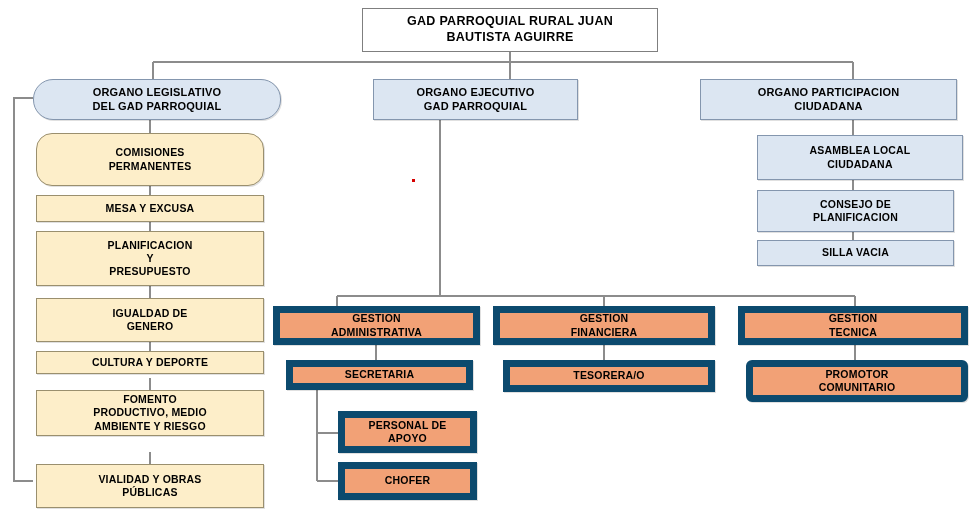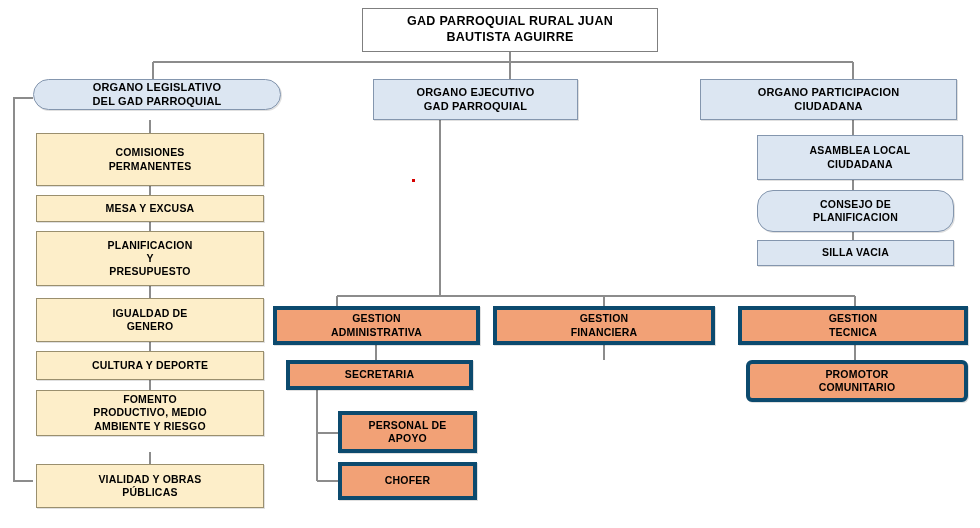--- a/index.html
+++ b/index.html
@@ -50,21 +50,21 @@
     border: 1px solid #8496ae;
     font-size: 11px;
   }
   .node.cream {
     background: #fdeec9;
     border: 1px solid #9a8f6e;
     font-size: 10.5px;
   }
   .node.orange {
     background: #f2a176;
-    border: 4px solid #0c4a6e;
+    border: 7px solid #0c4a6e;
     font-size: 10.5px;
   }
   .node.blue.sub { font-size: 10.5px; }
   
   .node.blue, .node.cream, .node.orange { box-shadow: 1px 1px 0 rgba(0,0,0,0.12); }
   
   #red-dot {
     position: absolute;
     width: 3px; height: 3px;
     background: #d60000;
@@ -121,42 +121,42 @@
     </g>
   </svg>
 
   <div class="node root" style="left:362px; top:8px; width:296px; height:44px;">
     <span class="txt">
       <span>GAD PARROQUIAL RURAL JUAN</span><br>
       <span>BAUTISTA AGUIRRE</span>
     </span>
   </div>
 
-  <div class="node blue" style="left:33px; top:79px; width:248px; height:31px;border-radius:20px;">
+  <div class="node blue" style="left:33px; top:79px; width:248px; height:41px;border-radius:20px;">
     <span class="txt">
       <span>ORGANO LEGISLATIVO</span><br>
       <span>DEL GAD PARROQUIAL</span>
     </span>
   </div>
 
   <div class="node blue" style="left:373px; top:79px; width:205px; height:41px;">
     <span class="txt">
       <span>ORGANO EJECUTIVO</span><br>
       <span>GAD PARROQUIAL</span>
     </span>
   </div>
 
   <div class="node blue" style="left:700px; top:79px; width:257px; height:41px;">
     <span class="txt">
       <span>ORGANO PARTICIPACION</span><br>
       <span>CIUDADANA</span>
     </span>
   </div>
 
-  <div class="node cream" style="left:36px; top:133px; width:228px; height:53px;">
+  <div class="node cream" style="left:36px; top:133px; width:228px; height:53px;border-radius:16px;">
     <span class="txt">
       <span>COMISIONES</span><br>
       <span>PERMANENTES</span>
     </span>
   </div>
 
   <div class="node cream" style="left:36px; top:195px; width:228px; height:27px;">
     <span class="txt">
       <span>MESA   Y   EXCUSA</span>
     </span>
@@ -170,21 +170,21 @@
     </span>
   </div>
 
   <div class="node cream" style="left:36px; top:298px; width:228px; height:44px;">
     <span class="txt">
       <span>IGUALDAD   DE</span><br>
       <span>GENERO</span>
     </span>
   </div>
 
-  <div class="node cream" style="left:36px; top:351px; width:228px; height:29px;">
+  <div class="node cream" style="left:36px; top:351px; width:228px; height:23px;">
     <span class="txt">
       <span>CULTURA Y DEPORTE</span>
     </span>
   </div>
 
   <div class="node cream" style="left:36px; top:390px; width:228px; height:46px;">
     <span class="txt">
       <span>FOMENTO</span><br>
       <span>PRODUCTIVO, MEDIO</span><br>
       <span>AMBIENTE Y RIESGO</span>
@@ -198,21 +198,21 @@
     </span>
   </div>
 
   <div class="node blue sub" style="left:757px; top:135px; width:206px; height:45px;">
     <span class="txt">
       <span>ASAMBLEA LOCAL</span><br>
       <span>CIUDADANA</span>
     </span>
   </div>
 
-  <div class="node blue sub" style="left:757px; top:190px; width:197px; height:42px;border-radius:16px;">
+  <div class="node blue sub" style="left:757px; top:190px; width:197px; height:42px;">
     <span class="txt">
       <span>CONSEJO DE</span><br>
       <span>PLANIFICACION</span>
     </span>
   </div>
 
   <div class="node blue sub" style="left:757px; top:240px; width:197px; height:26px;">
     <span class="txt">
       <span>SILLA VACIA</span>
     </span>
@@ -244,20 +244,25 @@
     </span>
   </div>
 
   <div class="node orange" style="left:493px; top:306px; width:222px; height:39px;">
     <span class="txt">
       <span>GESTION</span><br>
       <span>FINANCIERA</span>
     </span>
   </div>
 
+  <div class="node orange" style="left:503px; top:360px; width:212px; height:32px;">
+    <span class="txt">
+      <span>TESORERA/O</span>
+    </span>
+  </div>
 
   <div class="node orange" style="left:738px; top:306px; width:230px; height:39px;">
     <span class="txt">
       <span>GESTION</span><br>
       <span>TECNICA</span>
     </span>
   </div>
 
   <div class="node orange" style="left:746px; top:360px; width:222px; height:42px;border-radius:6px;">
     <span class="txt">

